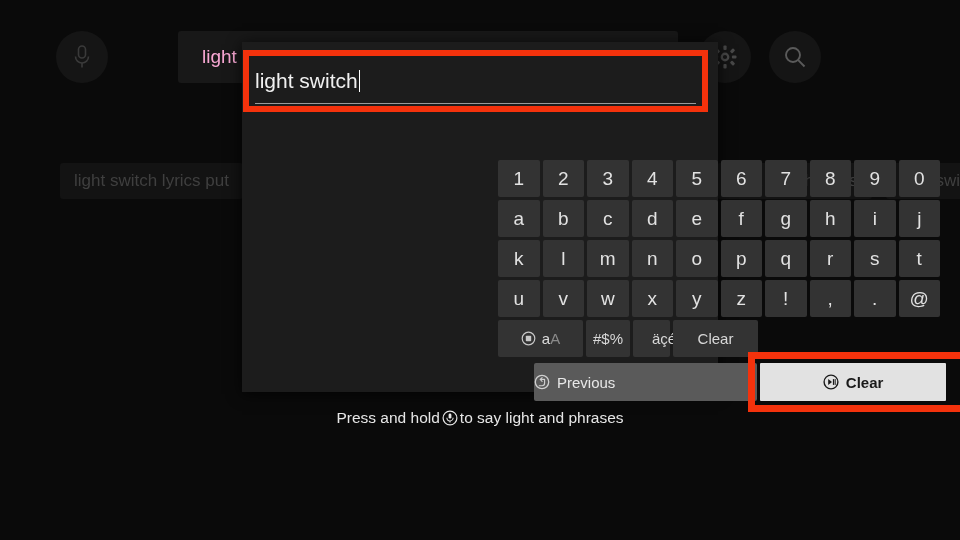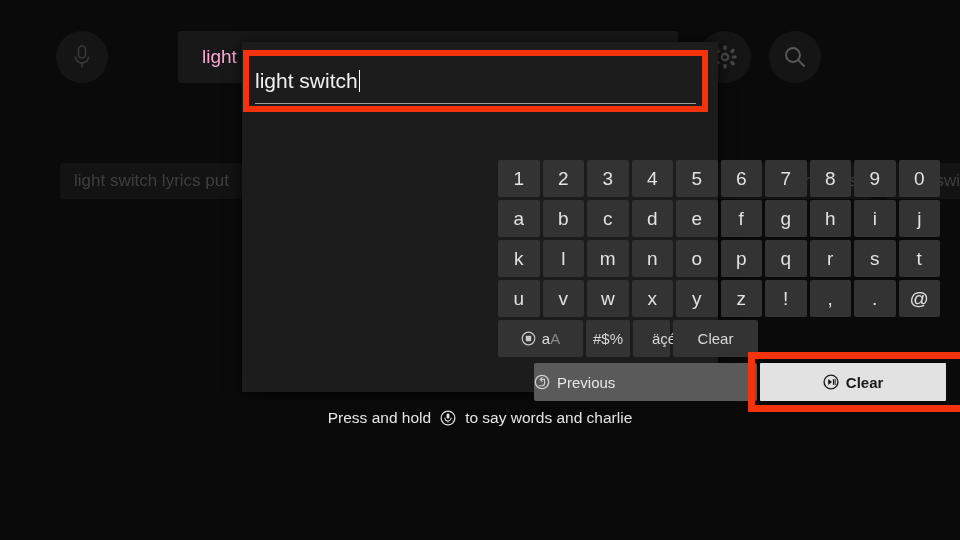--- a/index.html
+++ b/index.html
@@ -238,21 +238,21 @@
     position: absolute;
     left: 0;
     top: 409px;
     width: 960px;
     text-align: center;
     color: #e6e6e6;
     font-size: 15.5px;
     display: flex;
     align-items: center;
     justify-content: center;
-    gap: 9px;
+    gap: 2px;
   }
 
   .ic { display: inline-block; vertical-align: middle; line-height: 0; }
 </style>
 </head>
 <body>
 
 <div id="bg-layer">
 
   <div class="circle-btn" id="mic-btn">
@@ -417,14 +417,14 @@
 <div id="hint-text">
   <span>Press and hold</span>
   <span class="ic">
     <svg width="16" height="16" viewBox="0 0 16 16">
       <circle cx="8" cy="8" r="6.9" fill="none" stroke="#e6e6e6" stroke-width="1.2"></circle>
       <rect x="6.6" y="3.6" width="2.8" height="5" rx="1.4" fill="#e6e6e6"></rect>
       <path d="M4.9 7.8a3.1 3.1 0 0 0 6.2 0" fill="none" stroke="#e6e6e6" stroke-width="1.05"></path>
       <line x1="8" y1="10.9" x2="8" y2="12.5" stroke="#e6e6e6" stroke-width="1.05"></line>
     </svg>
   </span>
-  <span>to say words and charlie</span>
+  <span>to say light and phrases</span>
 </div>
 
 </body></html>

